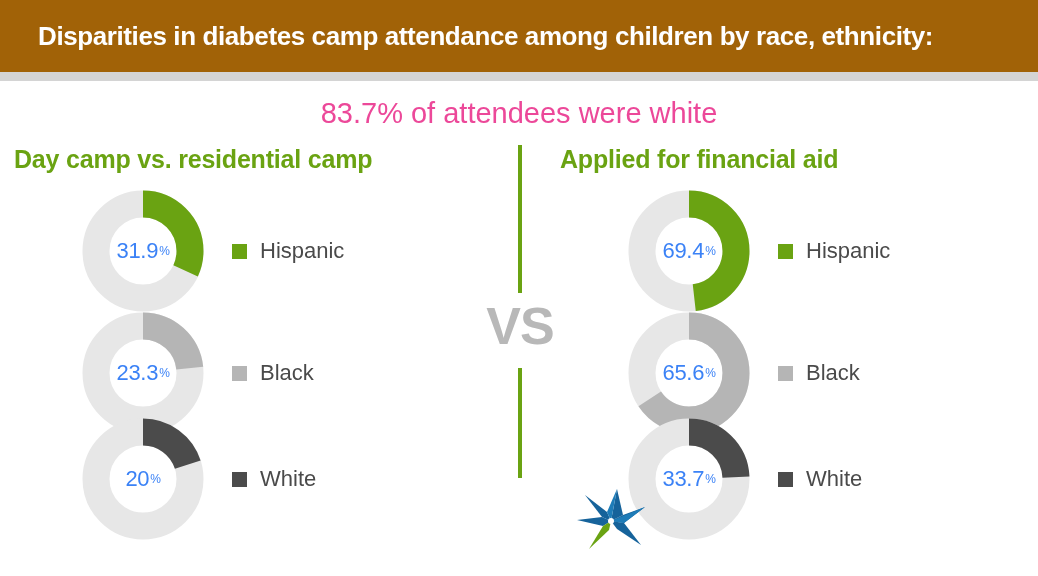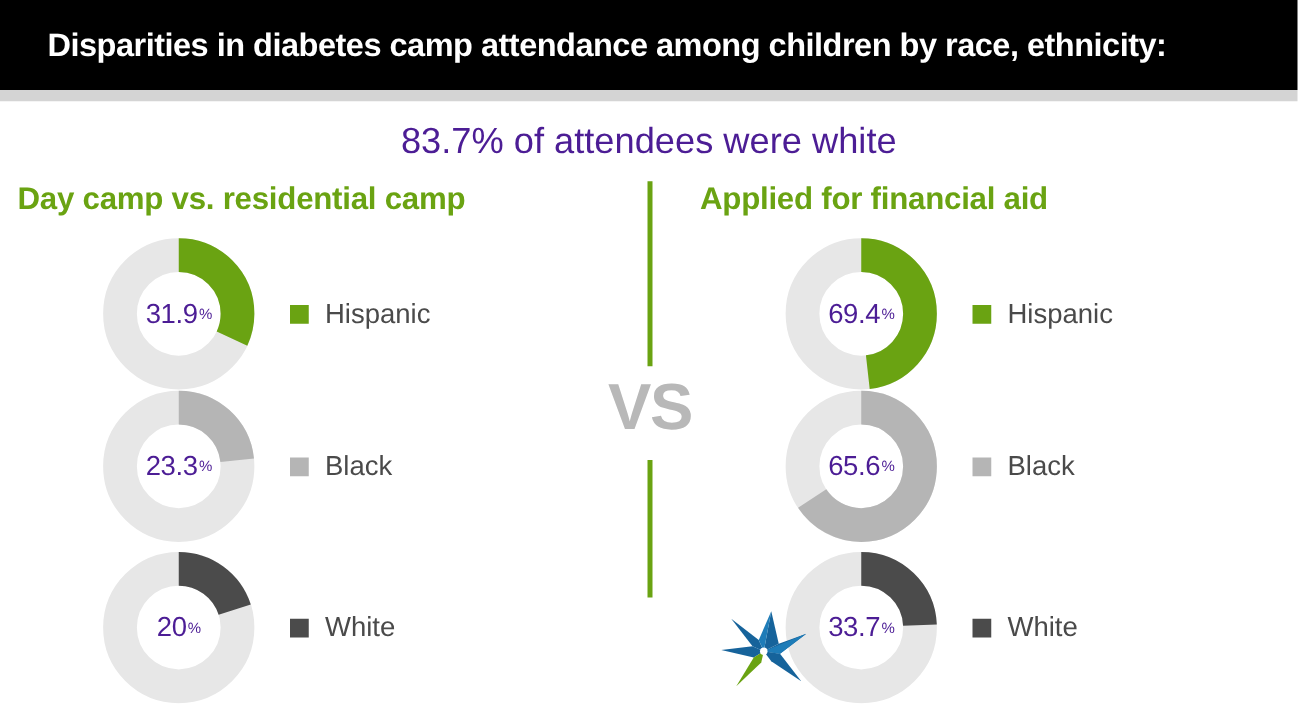--- a/index.html
+++ b/index.html
@@ -14,21 +14,21 @@
     overflow: hidden;
     position: relative;
   }
 
   
   .header-bar {
     position: absolute;
     left: 0; top: 0;
     width: 1038px;
     height: 72px;
-    background: #000000;
+    background: #a16207;
     box-sizing: border-box;
   }
   .header-title {
     position: absolute;
     left: 38px;
     top: 50%;
     transform: translateY(-50%);
     color: #ffffff;
     font-size: 26px;
     font-weight: bold;
@@ -45,21 +45,21 @@
     background: #d4d4d4;
   }
 
   
   .subtitle {
     position: absolute;
     left: 0; top: 97px;
     width: 1038px;
     text-align: center;
     font-size: 29px;
-    color: #4c1d95;
+    color: #ec4899;
     font-weight: normal;
   }
 
   
   .column {
     position: absolute;
     top: 145px;
     width: 470px;
   }
   .column-left  { left: 14px; }
@@ -77,39 +77,39 @@
   .donut-row {
     position: absolute;
     left: 0;
     width: 470px;
     height: 122px;
     display: flex;
     align-items: center;
   }
   .row-0 { top: 45px; }
   .row-1 { top: 167px; }
-  .row-2 { top: 296px; align-items: center; }
+  .row-2 { top: 273px; align-items: center; }
 
   .donut-wrap {
     position: relative;
     width: 122px;
     height: 122px;
     margin-left: 68px;
     flex: 0 0 auto;
   }
   .donut-svg { display: block; }
   .donut-label {
     position: absolute;
     left: 0; top: 0;
     width: 122px;
     height: 122px;
     display: flex;
     align-items: center;
     justify-content: center;
-    color: #4c1d95;
+    color: #3b82f6;
     font-size: 22px;
     letter-spacing: -0.3px;
   }
   .donut-label .pct {
     font-size: 12px;
     vertical-align: super;
     margin-left: 1px;
   }
 
   .legend {

